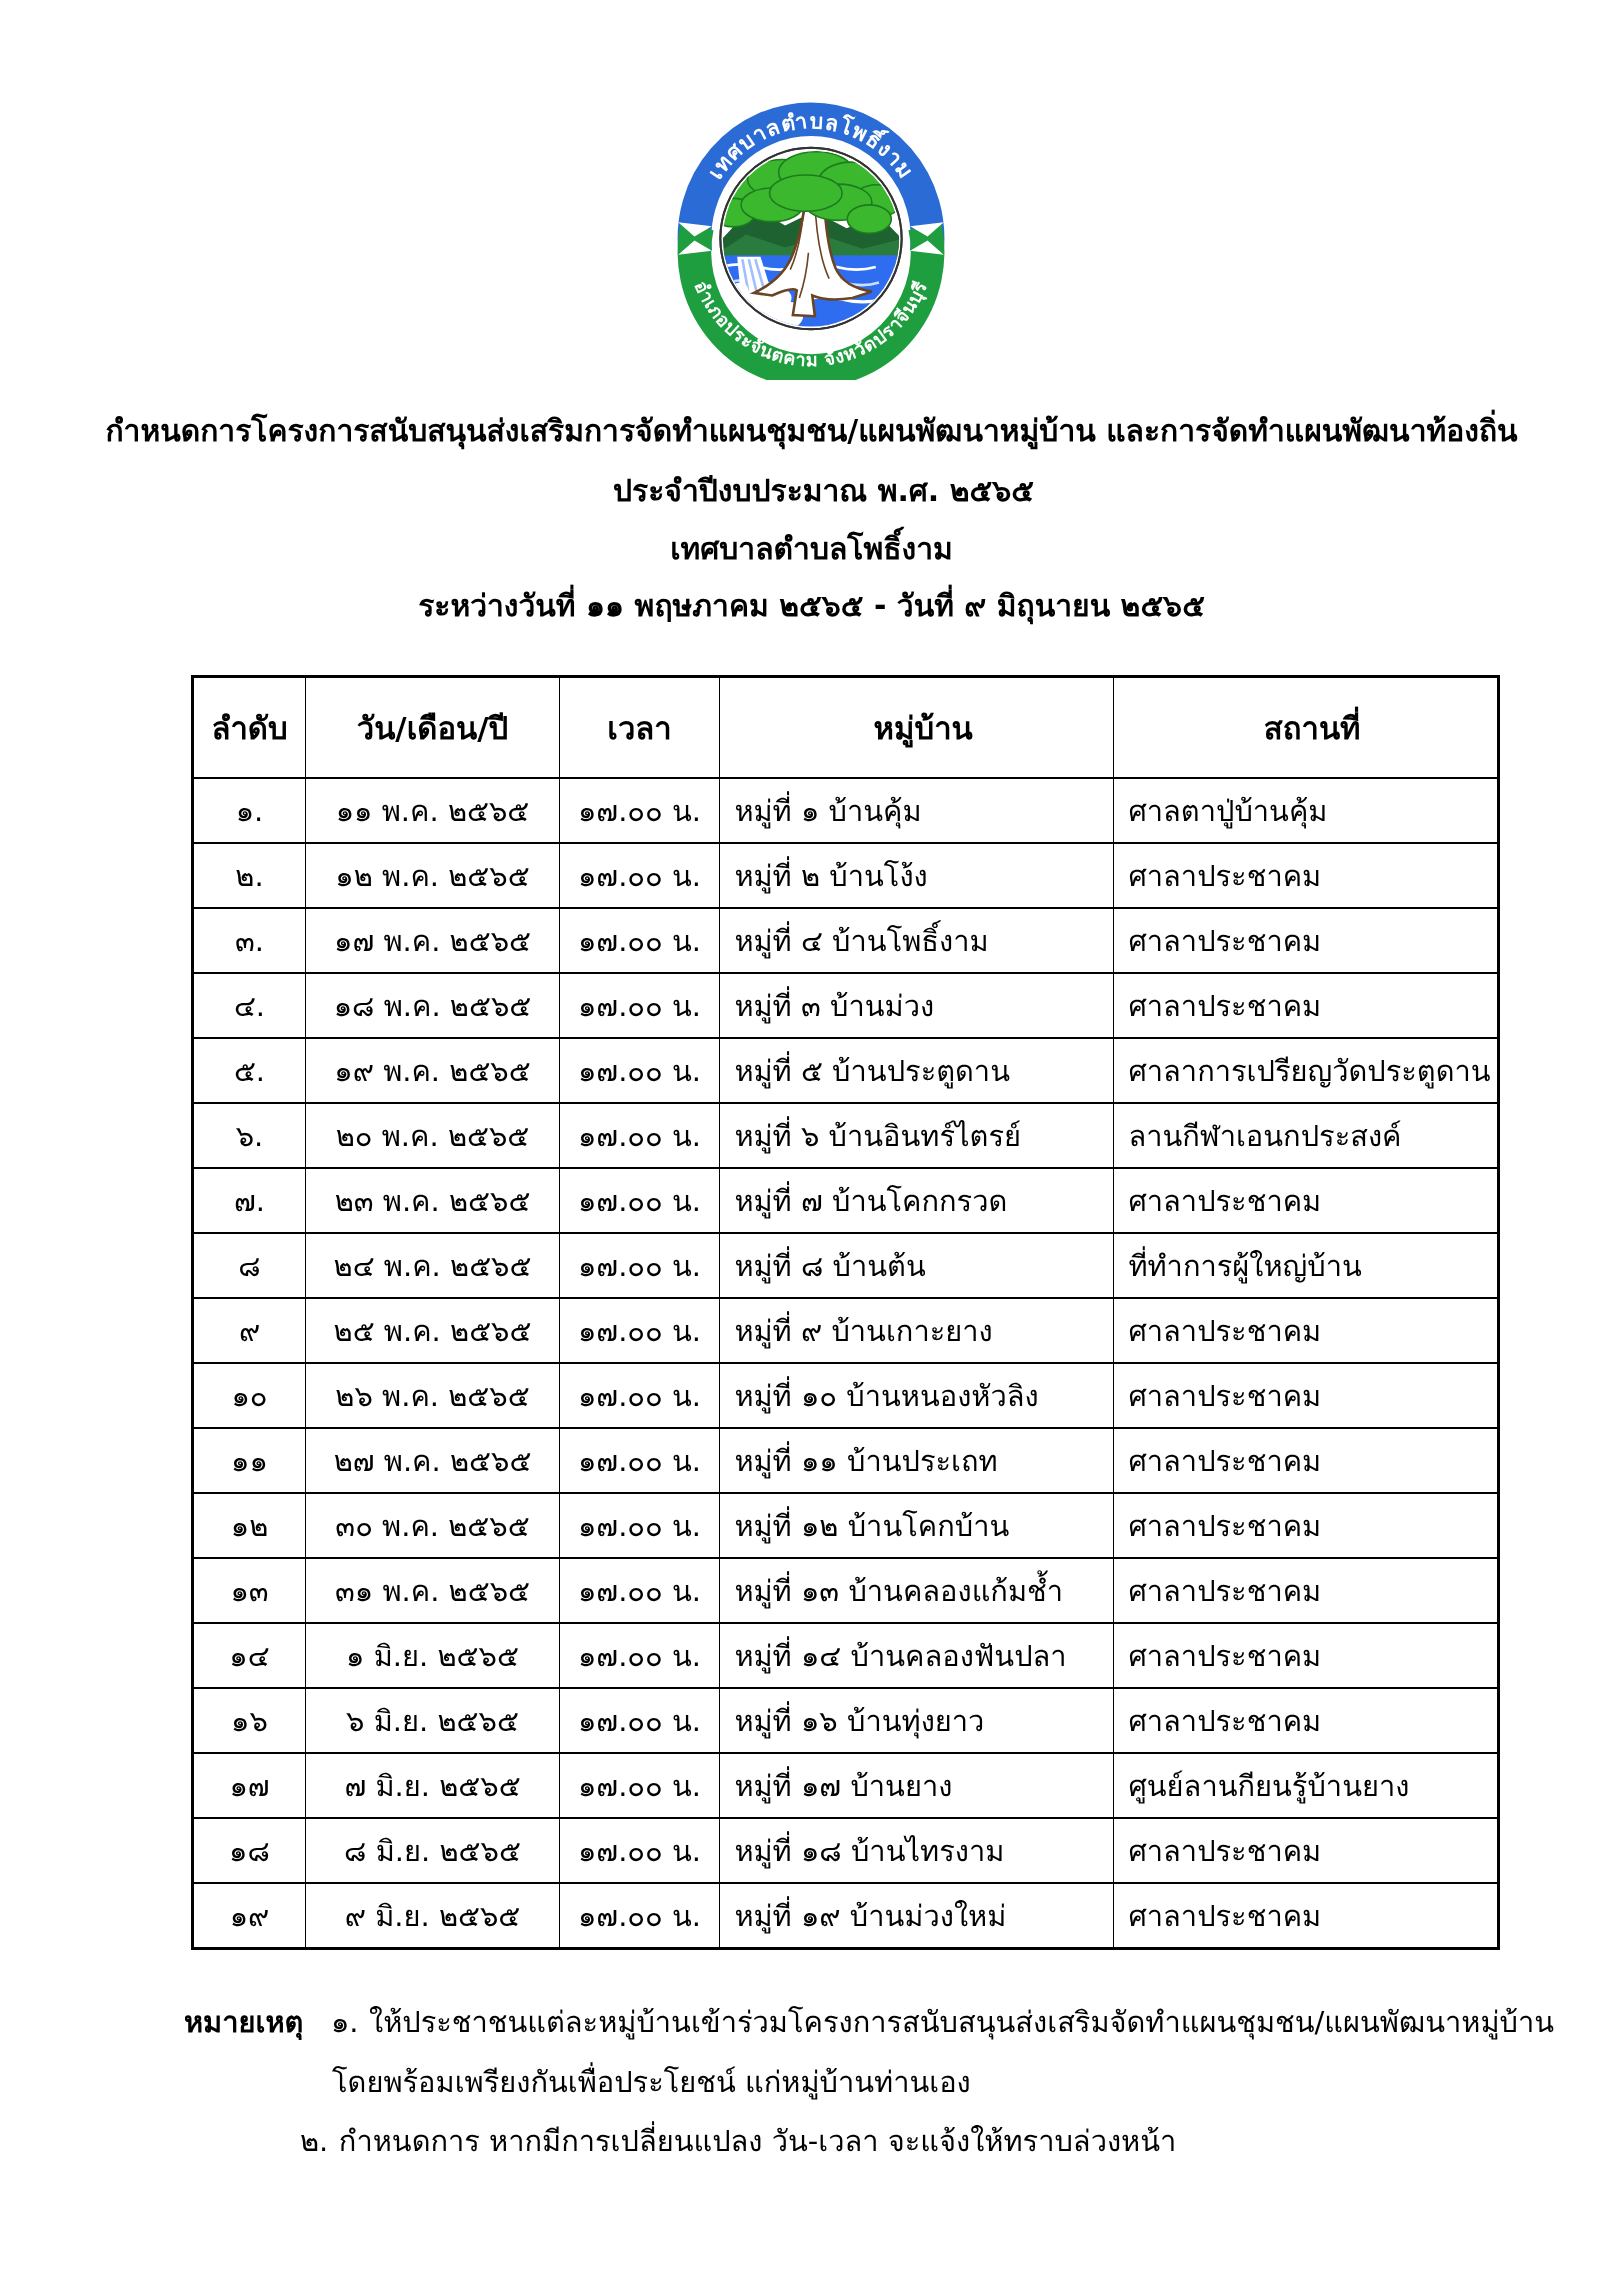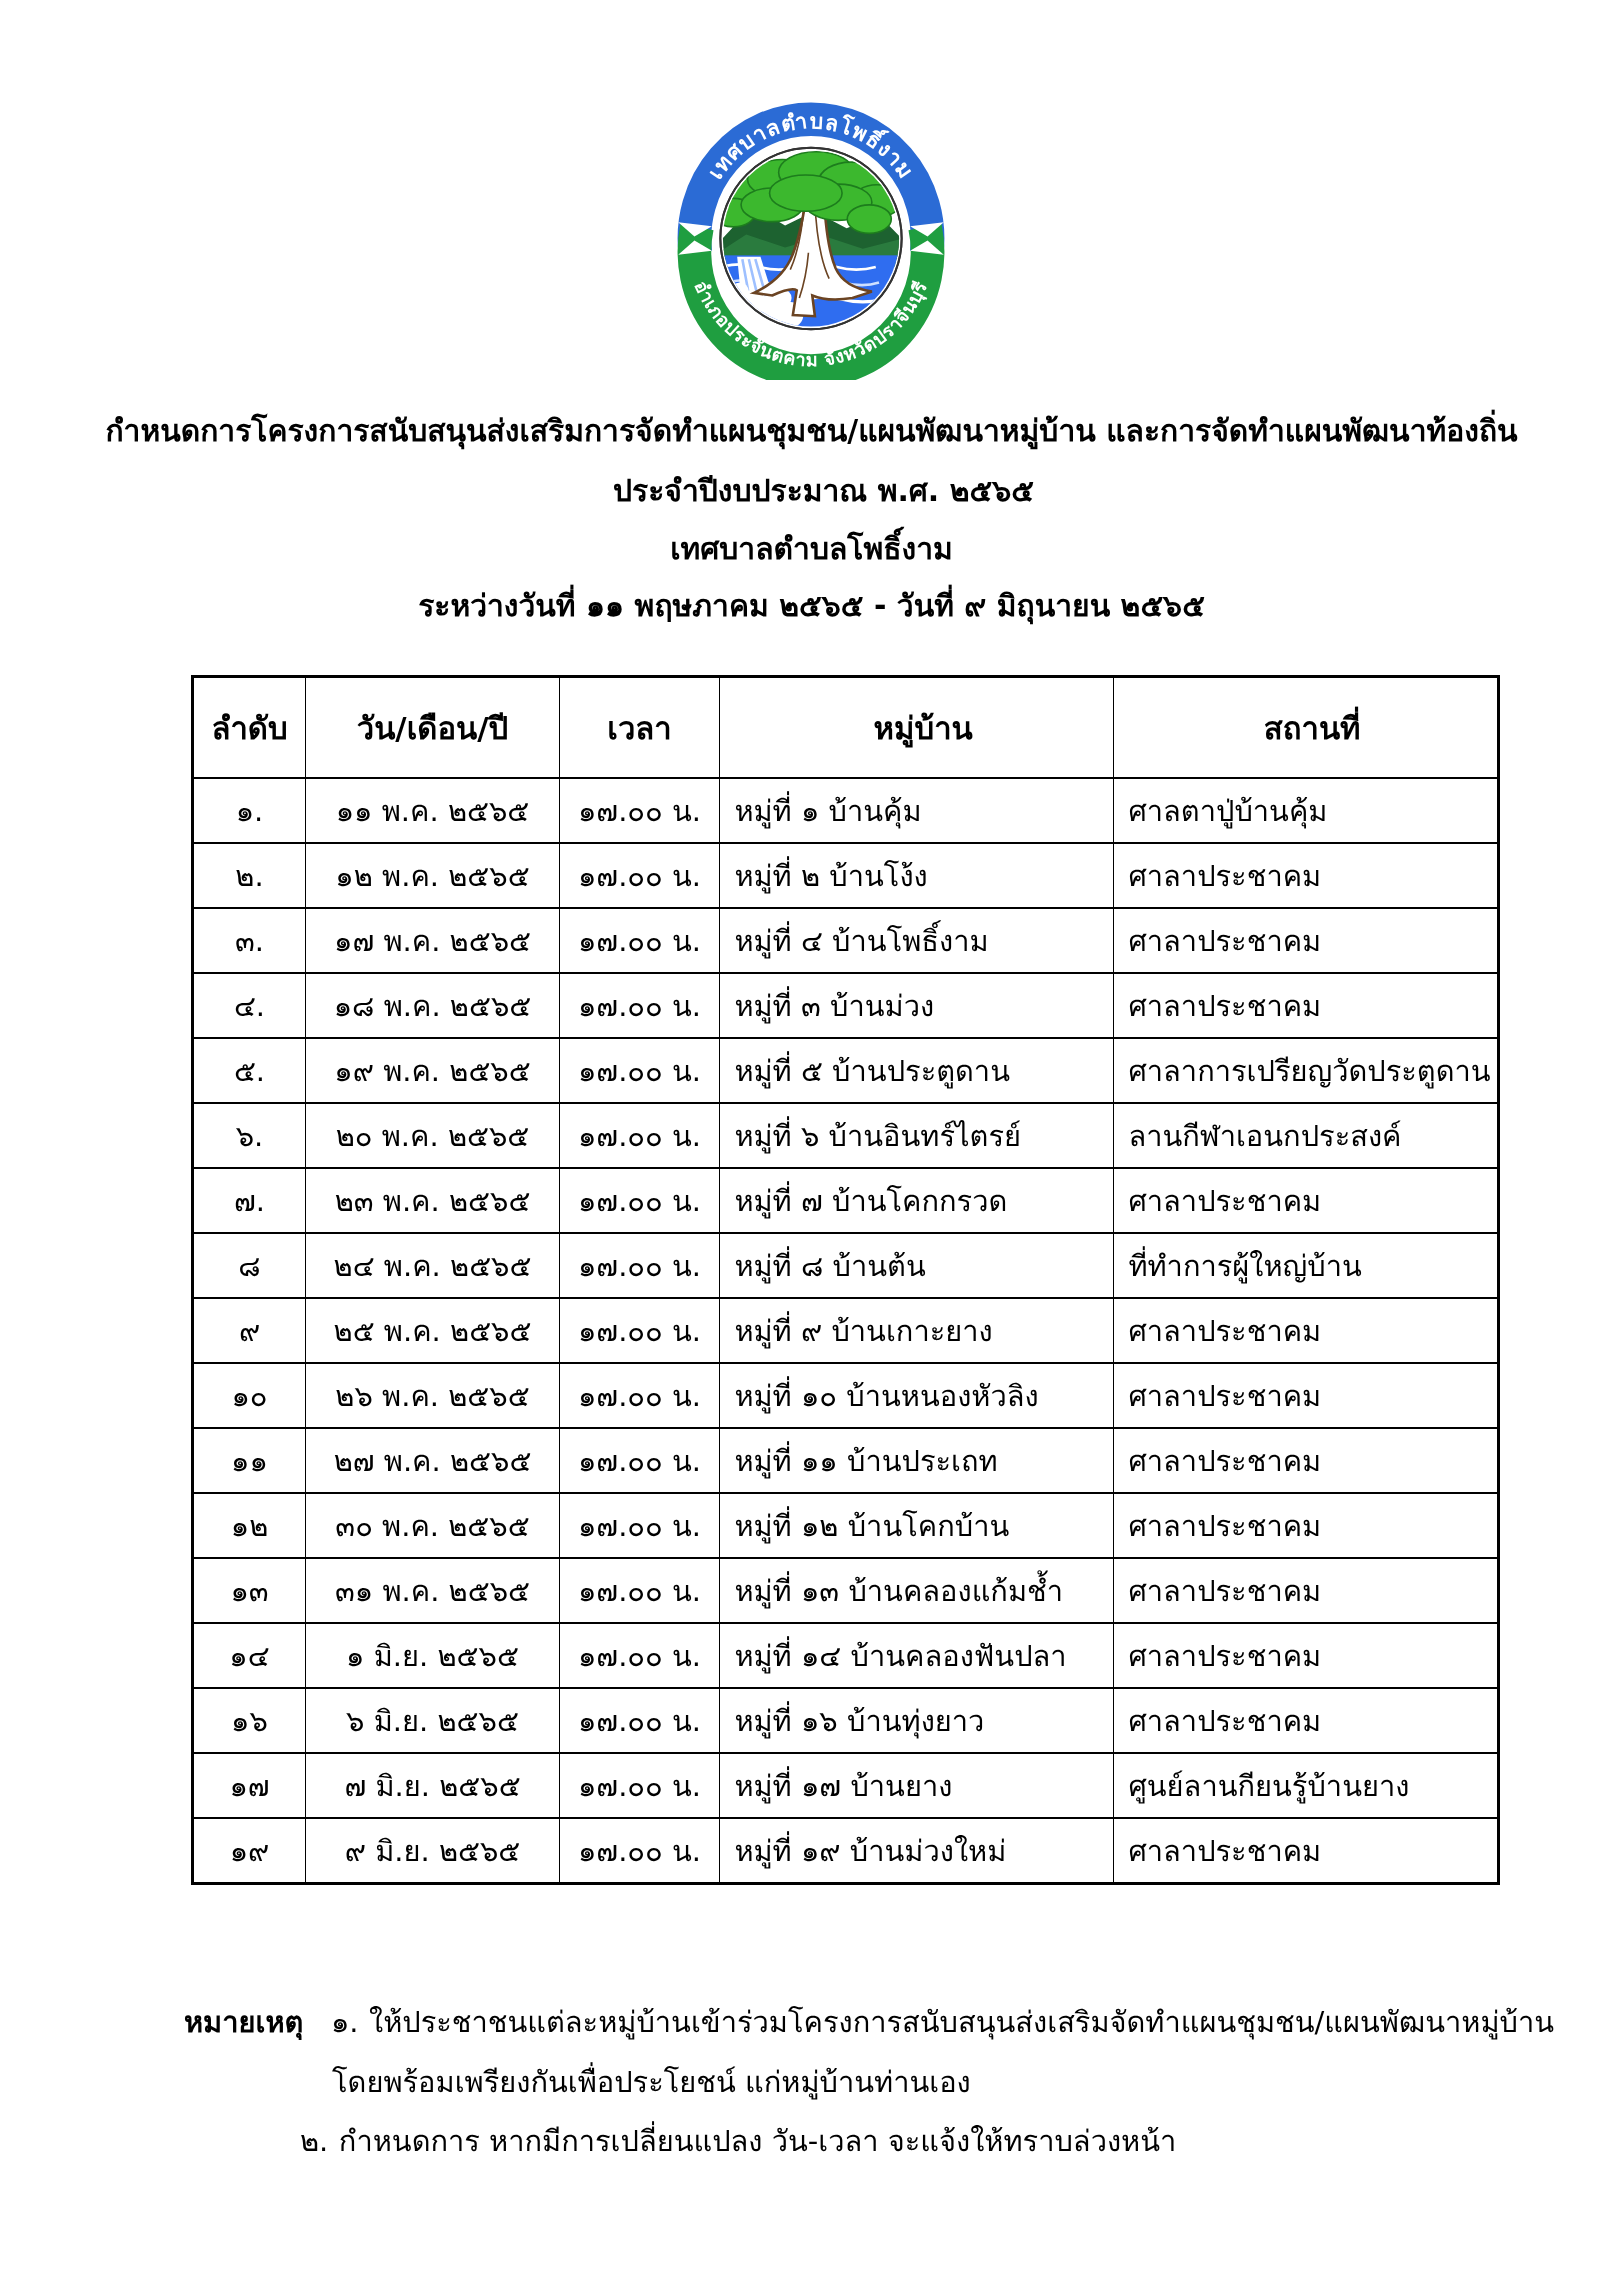--- a/index.html
+++ b/index.html
@@ -262,20 +262,27 @@
           <td class="col-place">ศาลาประชาคม</td>
         </tr>
         <tr>
           <td class="col-no">๑๗</td>
           <td class="col-date">๗  มิ.ย.  ๒๕๖๕</td>
           <td class="col-time">๑๗.๐๐ น.</td>
           <td class="col-village">หมู่ที่ ๑๗ บ้านยาง</td>
           <td class="col-place">ศูนย์ลานกียนรู้บ้านยาง</td>
         </tr>
         <tr>
+          <td class="col-no">๑๘</td>
+          <td class="col-date">๘  มิ.ย.  ๒๕๖๕</td>
+          <td class="col-time">๑๗.๐๐ น.</td>
+          <td class="col-village">หมู่ที่ ๑๘ บ้านไทรงาม</td>
+          <td class="col-place">ศาลาประชาคม</td>
+        </tr>
+        <tr>
           <td class="col-no">๑๙</td>
           <td class="col-date">๙  มิ.ย.  ๒๕๖๕</td>
           <td class="col-time">๑๗.๐๐ น.</td>
           <td class="col-village">หมู่ที่ ๑๙ บ้านม่วงใหม่</td>
           <td class="col-place">ศาลาประชาคม</td>
         </tr>
       </tbody>
   </table>
 
   <div class="note-line note-1">

